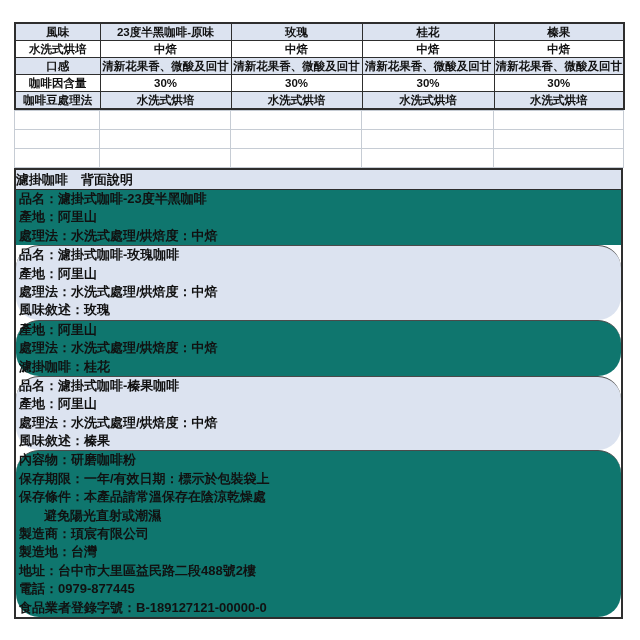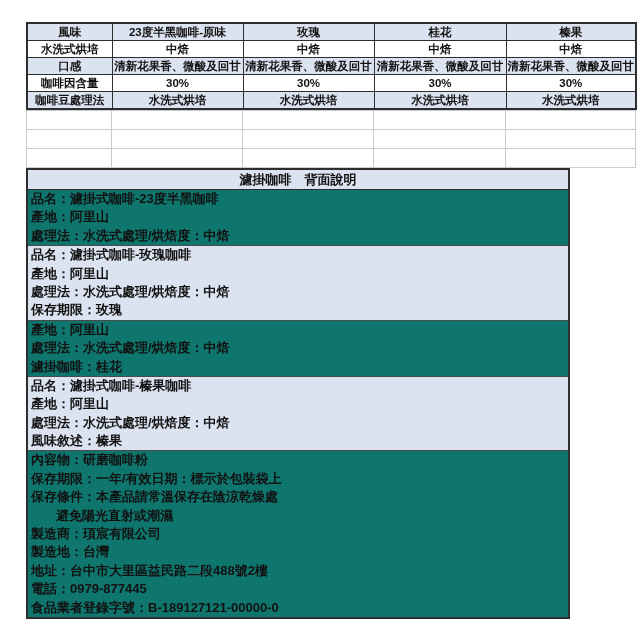--- a/index.html
+++ b/index.html
@@ -2,21 +2,21 @@
 <html style="--shade-bg: #dce3f0; --border-dark: #2e2e2e; --border-light: #c6ccd4;"><head>
 <meta charset="utf-8">
 <style>
   html,body{margin:0;padding:0;}
   body{
     width:640px;height:640px;background:#ffffff;position:relative;
     font-family:"Liberation Sans","DejaVu Sans",sans-serif;
     color:#111;
     -webkit-font-smoothing:antialiased;
   }
-  .sheet{position:absolute;left:14px;top:22px;width:544px;margin-left:12px;}
+  .sheet{position:absolute;left:14px;top:22px;width:609px;}
 
   
   table{border-collapse:collapse;table-layout:fixed;width:609px;}
   table.spec{border:2px solid var(--border-dark);}
   table.spec td{
     border:1px solid var(--border-dark);
     height:16px;text-align:center;vertical-align:middle;
     font-size:11.5px;font-weight:bold;
     padding:0 1px;white-space:nowrap;overflow:hidden;
   }
@@ -26,26 +26,26 @@
   table.empty-grid td{
     border:1px solid var(--border-light);
     height:16px;
   }
 
   
   .back{border:2px solid var(--border-dark);border-top:2px solid var(--border-dark);}
   .back-title{
     background:var(--shade-bg);
     border-bottom:1px solid var(--border-dark);
-    text-align:center;font-size:13px;font-weight:bold;
+    font-size:13px;font-weight:bold;
     height:19px;line-height:19px;
   }
   .block{background:#0f766e;}
   .block.shaded{background:var(--shade-bg);}
-  .block + .block{border-top:1px solid #4a4a4a;}
+  .block + .block{border-top:1px solid #4a4a4a;border-radius:23px;}
   .line{
     font-size:13px;font-weight:bold;line-height:18.4px;height:18.4px;
     padding-left:3px;white-space:nowrap;overflow:hidden;
   }
   .line.indent{padding-left:28px;}
 </style>
 </head>
 <body>
 
 <div class="sheet">
@@ -136,21 +136,21 @@
     <div class="block">
       <div class="line">品名：濾掛式咖啡-23度半黑咖啡</div>
       <div class="line">產地：阿里山</div>
       <div class="line">處理法：水洗式處理/烘焙度：中焙</div>
     </div>
 
     <div class="block shaded">
       <div class="line">品名：濾掛式咖啡-玫瑰咖啡</div>
       <div class="line">產地：阿里山</div>
       <div class="line">處理法：水洗式處理/烘焙度：中焙</div>
-      <div class="line">保存期限：玫瑰</div>
+      <div class="line">風味敘述：玫瑰</div>
     </div>
 
     <div class="block">
       <div class="line">產地：阿里山</div>
       <div class="line">處理法：水洗式處理/烘焙度：中焙</div>
       <div class="line">濾掛咖啡：桂花</div>
     </div>
 
     <div class="block shaded">
       <div class="line">品名：濾掛式咖啡-榛果咖啡</div>

